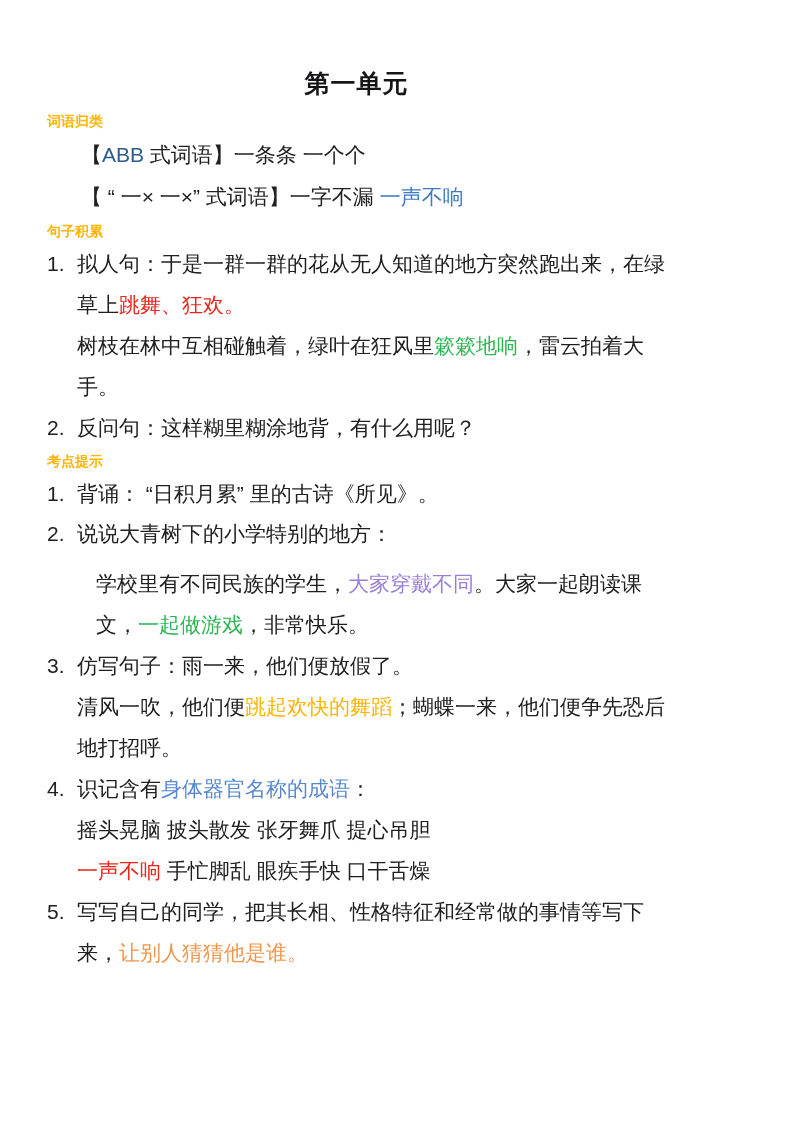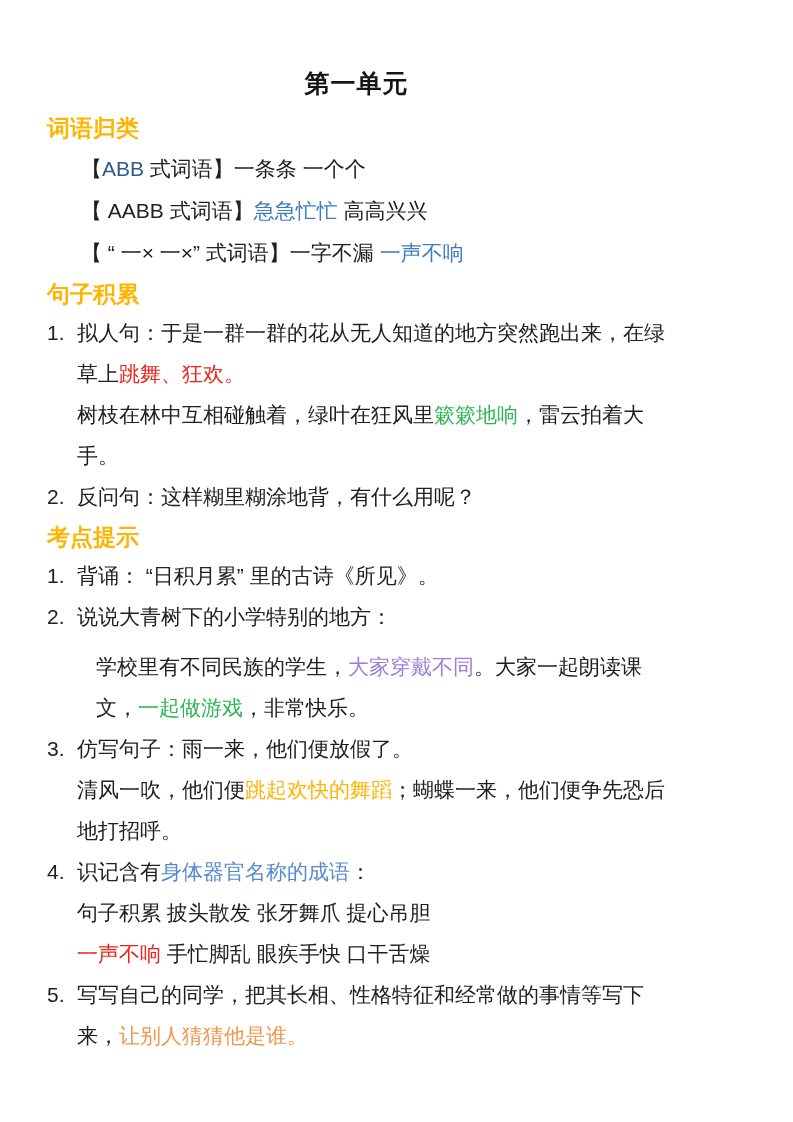--- a/index.html
+++ b/index.html
@@ -8,21 +8,21 @@
     font-family:"Liberation Sans","DejaVu Sans",sans-serif;
     color:var(--ink,#202022);
     -webkit-font-smoothing:antialiased;
   }
   .page{box-sizing:border-box;width:700px;height:1122px;padding:66px 34px 0 47px;}
   .doc-title{
     text-align:center;font-size:25px;font-weight:bold;color:#151517;
     letter-spacing:1px;line-height:1.4;margin:0 0 10px 0;
   }
   .sec-heading{
-    font-size:23px;font-weight:bold;color:var(--gold,#FFB400);
+    font-size:14px;font-weight:bold;color:var(--gold,#FFB400);
     line-height:1.5;margin:2px 0;
   }
   .bracket-line{
     font-size:21px;line-height:2.02;margin:0 0 0 34px;font-weight:500;
   }
   .num-item{display:flex;font-size:21px;line-height:1.95;font-weight:500;}
   .num{flex:none;width:30px;}
   .item-body{flex:1;min-width:0;}
   .sub-par{}
   .sub-par.gap{margin-top:9px;margin-left:19px;}
@@ -38,21 +38,20 @@
 </style>
 </head>
 <body>
 
 <div class="page">
 
   <h1 class="doc-title">第一单元</h1>
 
   <div class="sec-heading">词语归类</div>
   <p class="bracket-line"><span>【</span><span class="c-dkblue">ABB</span><span> 式词语】一条条 一个个</span></p>
-  <p class="bracket-line"><span>【 AABB 式词语】</span><span class="c-blue">急急忙忙</span><span> 高高兴兴</span></p>
   <p class="bracket-line"><span>【 “ 一× 一×” 式词语】一字不漏 </span><span class="c-blue">一声不响</span></p>
 
   <div class="sec-heading">句子积累</div>
   <div class="num-item">
     <span class="num">1.</span>
     <div class="item-body">
       <div><span>拟人句：于是一群一群的花从无人知道的地方突然跑出来，在绿草上</span><span class="c-red">跳舞、狂欢。</span></div>
       <div class="sub-par"><span>树枝在林中互相碰触着，绿叶在狂风里</span><span class="c-green">簌簌地响</span><span>，雷云拍着大手。</span></div>
     </div>
   </div>
@@ -77,21 +76,21 @@
     <span class="num">3.</span>
     <div class="item-body">
       <div><span>仿写句子：雨一来，他们便放假了。</span></div>
       <div class="sub-par"><span>清风一吹，他们便</span><span class="c-gold">跳起欢快的舞蹈</span><span>；蝴蝶一来，他们便争先恐后地打招呼。</span></div>
     </div>
   </div>
   <div class="num-item">
     <span class="num">4.</span>
     <div class="item-body">
       <div><span>识记含有</span><span class="c-ltblue">身体器官名称的成语</span><span>：</span></div>
-      <div class="sub-par"><span>句子积累 披头散发 张牙舞爪 提心吊胆</span></div>
+      <div class="sub-par"><span>摇头晃脑 披头散发 张牙舞爪 提心吊胆</span></div>
       <div class="sub-par"><span class="c-red">一声不响</span><span> 手忙脚乱 眼疾手快 口干舌燥</span></div>
     </div>
   </div>
   <div class="num-item">
     <span class="num">5.</span>
     <div class="item-body"><span>写写自己的同学，把其长相、性格特征和经常做的事情等写下来，</span><span class="c-orange">让别人猜猜他是谁。</span></div>
   </div>
 
 </div>
 

